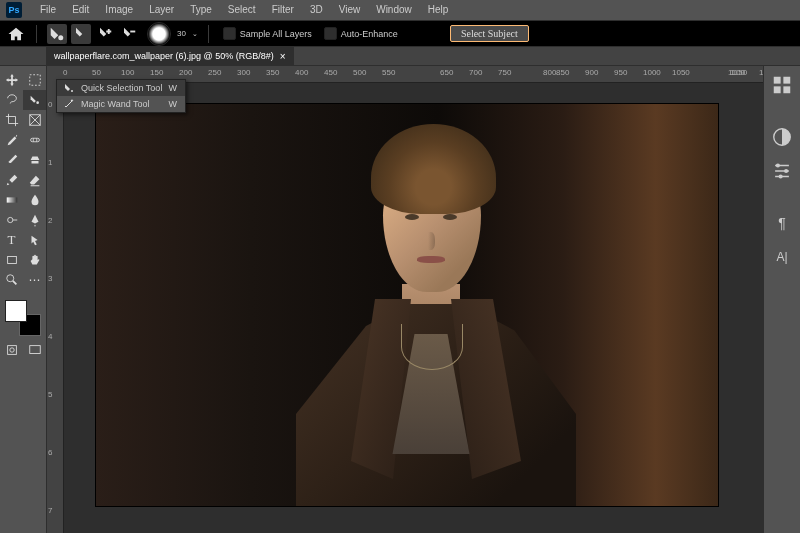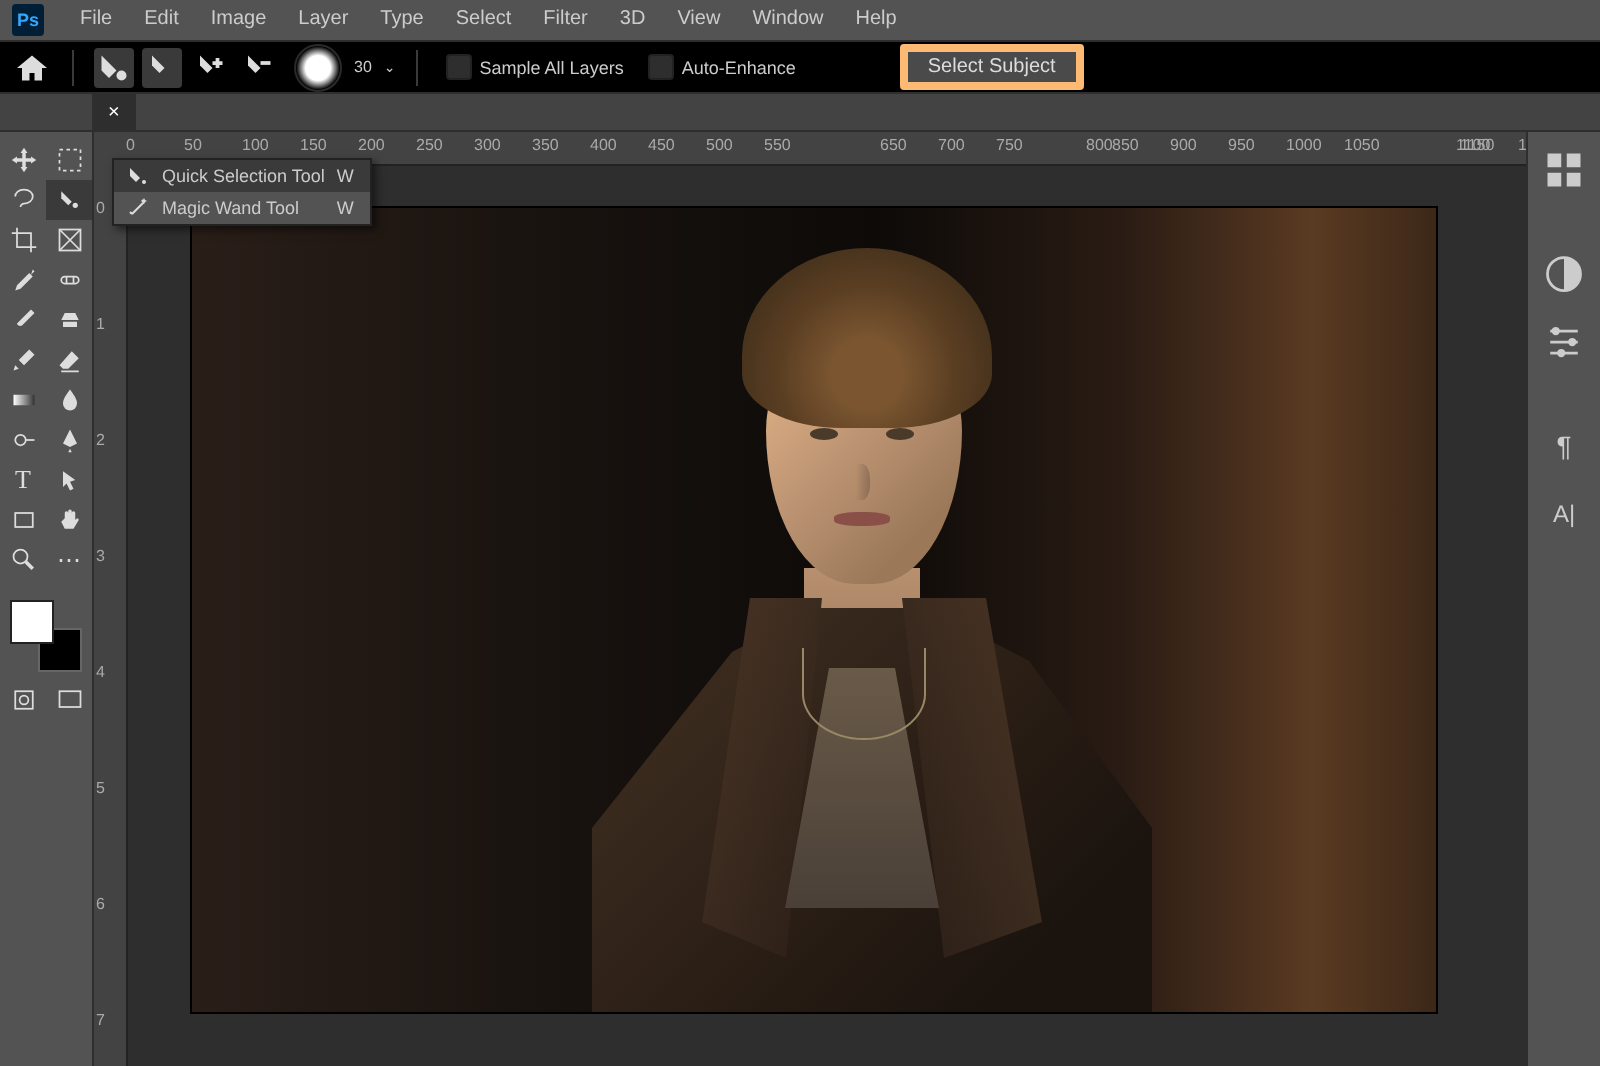--- a/index.html
+++ b/index.html
@@ -83,24 +83,25 @@
   width: 11px;
   height: 11px;
   border: 1px solid #222;
   background: #2e2e2e;
   margin-right: 4px;
   border-radius: 2px;
 }
 .opt-button {
   padding: 2px 10px;
   background: #4a4a4a;
-  border: 4px solid #fdba74;
+  border: 1px solid #fdba74;
   border-radius: 2px;
   font-size: 10px;
   color: #ddd;
+  font-family: Liberation Serif, serif;
 }
 .tabbar {
   height: 18px;
   background: #434343;
   display: flex;
   align-items: center;
   border-bottom: 1px solid #2e2e2e;
 }
 .tab {
   background: #2e2e2e;
@@ -411,20 +412,21 @@
   <div class="opt-label">
     <div class="check"></div>
       <span>Auto-Enhance</span>
   </div>
   <div style="width:40px;"></div>
   <div class="opt-button">Select Subject</div>
 </div>
 
 <div class="tabbar">
   <div class="tab">
+    <span>wallpaperflare.com_wallpaper (6).jpg @ 50% (RGB/8#)</span>
     <span class="tab-close">×</span>
   </div>
 </div>
 
 <div class="workspace">
 
   <div class="toolbox">
     <div class="tool-row">
       <div class="tool">
           <svg viewBox="0 0 16 16">

